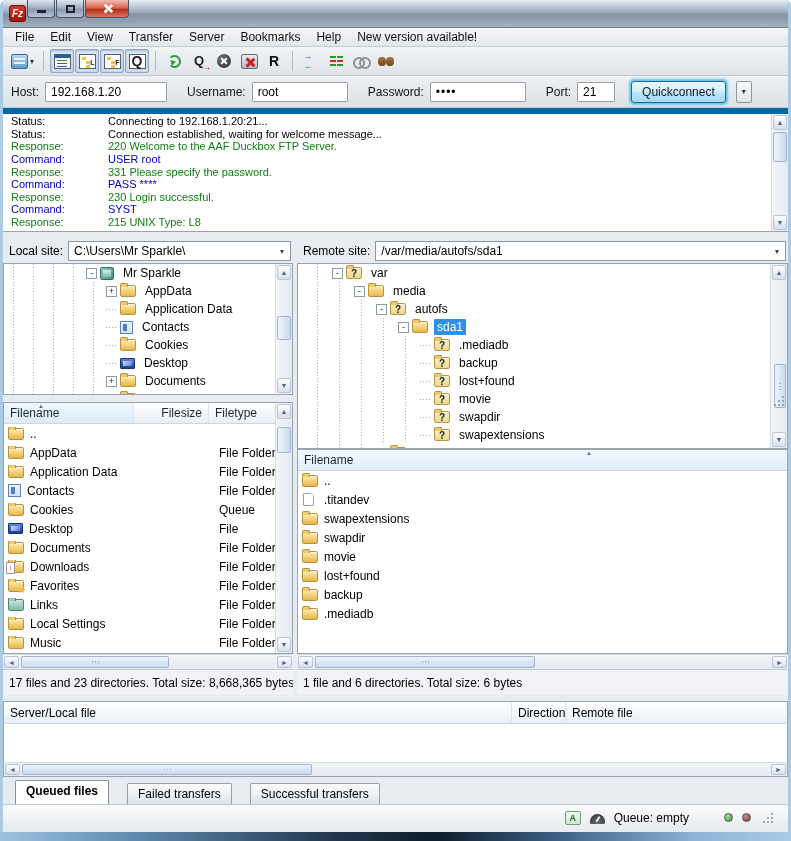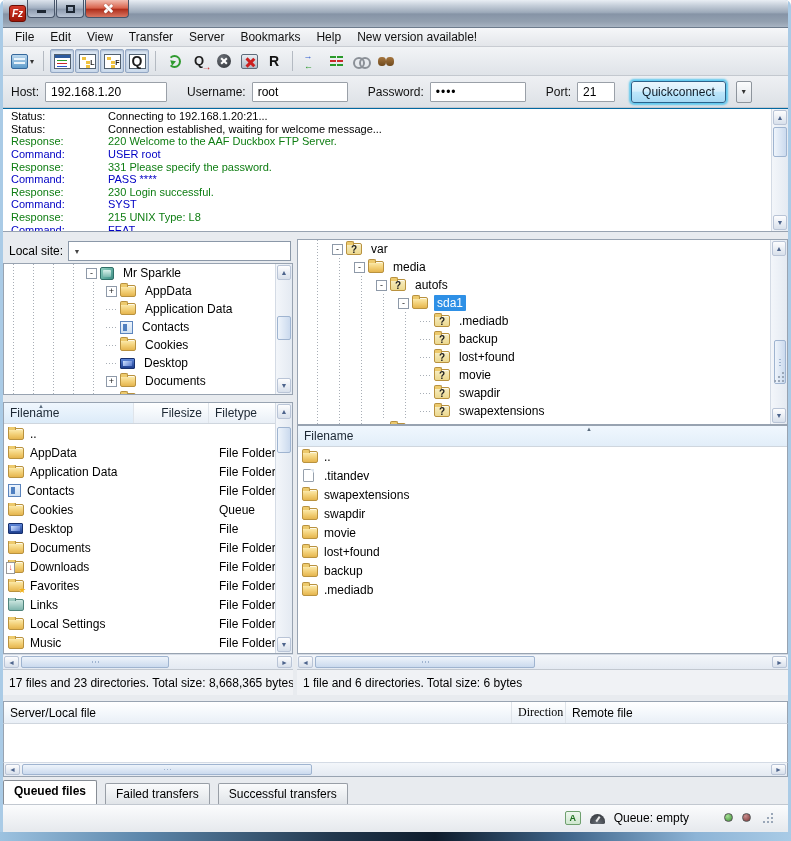--- a/index.html
+++ b/index.html
@@ -76,21 +76,21 @@
     border-bottom:1px solid #c3c8cf;padding-left:8px;font-size:12px;gap:6px;}
   .qlabel{color:#111;white-space:nowrap;}
   .qcinput{height:20px;border:1px solid #9aa0a8;background:#fff;font:12px "Liberation Sans",sans-serif;padding:0 5px;border-radius:1px;}
   .w-host{width:122px;margin-right:14px;} .w-user{width:96px;margin-right:14px;} .w-pass{width:96px;margin-right:14px;letter-spacing:1px;} .w-port{width:38px;margin-right:10px;}
   .qcbtn{height:22px;padding:0 10px;border:1px solid #2c628b;border-radius:3px;font-size:12px;color:#0f1c28;
     background:linear-gradient(180deg,#eaf6fd,#d7effc 45%,#bde6fb 52%,#a6d9f4);box-shadow:0 0 2px 2px #5ec8ee;display:flex;align-items:center;}
   .qcdrop{height:22px;width:16px;border:1px solid #8d949c;border-radius:2px;margin-left:4px;display:flex;align-items:center;justify-content:center;
     background:linear-gradient(180deg,#fbfcfd,#dfe3e8);font-size:7px;color:#333;}
 
   
-  .logpane{height:124px;flex:none;position:relative;background:#fff;border-top:1px solid #0369a1;border-bottom:1px solid #98a3b1;overflow:hidden;}
+  .logpane{height:124px;flex:none;position:relative;background:#fff;border-top:6px solid #0369a1;border-bottom:1px solid #98a3b1;overflow:hidden;}
   .logrows{position:absolute;left:0;top:1px;right:17px;}
   .lrow{display:flex;height:12.6px;align-items:center;font-size:11px;white-space:nowrap;}
   .llbl{width:105px;padding-left:8px;flex:none;}
   .k-status{color:#000;} .k-command{color:#0000c4;} .k-response{color:#0e7d12;}
 
   
   .vsb{position:absolute;top:0;bottom:0;right:0;width:17px;background:linear-gradient(90deg,#f3f6fa,#e4eaf2);border-left:1px solid #d4dbe5;}
   .sbbtn{position:absolute;left:1px;right:1px;height:15px;border:1px solid #b9c4d6;border-radius:2px;
     background:linear-gradient(180deg,#fdfdfe,#d8e0eb);color:#4d648c;font-size:7px;display:flex;align-items:center;justify-content:center;}
   .sbup{top:1px;} .sbdn{bottom:1px;}
@@ -164,25 +164,25 @@
   .ic-desktop{background:linear-gradient(180deg,#5d86d8,#1e3f8f);border:1px solid #17306e;border-radius:1px;width:15px;height:11px;}
   .ic-desktop::after{content:"";position:absolute;inset:2px 2px 2px 2px;background:linear-gradient(135deg,#cfe2ff,#5577cc);}
   .ic-dl::after{content:"↓";position:absolute;left:-3px;top:0px;width:7px;height:10px;background:#fff;border:1px solid #999;color:#d33;font-size:8px;line-height:9px;text-align:center;font-weight:bold;}
   .ic-fav::after{content:"★";position:absolute;right:-3px;bottom:-4px;font-size:9px;color:#f2b21a;text-shadow:0 0 1px #fff;}
   .ic-links{background:linear-gradient(180deg,#cfe8e2,#7fb5ad);border:1px solid #4f847c;border-radius:2px;}
   .ic-links::before{content:"";position:absolute;top:-3px;left:-1px;width:6px;height:3px;background:#9cc8c0;border:1px solid #4f847c;border-bottom:none;}
 
   
   .queuehdr{height:23px;flex:none;display:flex;background:linear-gradient(180deg,#ffffff,#f3f7fb 55%,#e9eff6);
     border:1px solid #98a3b1;border-bottom:1px solid #cfd6de;font-size:12px;}
-  .qh1{width:508px;} .qh2{width:54px;font-family:Liberation Serif, serif;} .qh3{flex:1;border-right:none;}
+  .qh1{width:508px;} .qh2{width:54px;} .qh3{flex:1;border-right:none;}
   .queuebody{height:38px;flex:none;background:#fff;border-left:1px solid #98a3b1;border-right:1px solid #98a3b1;}
   .queuehsb{border-left:1px solid #98a3b1;border-right:1px solid #98a3b1;border-bottom:1px solid #98a3b1;}
 
-  .tabsbar{height:27px;flex:none;display:flex;align-items:flex-end;background:#e8ebef;padding-left:0;gap:8px;}
+  .tabsbar{height:27px;flex:none;display:flex;align-items:flex-end;background:#e8ebef;padding-left:12px;gap:18px;}
   .tab{font-size:12px;padding:3px 10px 4px;border:1px solid #989ea6;border-bottom:none;border-radius:2px 2px 0 0;
     background:linear-gradient(180deg,#fafbfc,#e0e4e8);height:21px;white-space:nowrap;}
   .tab.active{background:#fff;font-weight:bold;height:24px;border-color:#878d95;}
 
   .statusbar{height:26px;flex:none;display:flex;align-items:center;justify-content:flex-end;gap:9px;
     background:linear-gradient(180deg,#fbfcfd,#e7eaee);border-top:1px solid #c2c8d0;padding:0 14px;font-size:12px;}
   .si-type{position:relative;width:16px;height:14px;background:linear-gradient(180deg,#eef7ee,#cfe7cf);border:1px solid #6fa06f;border-radius:2px;
     font-size:9px;font-weight:bold;color:#1d6f1d;display:flex;align-items:center;justify-content:center;}
   .si-speed{width:15px;height:10px;background:radial-gradient(circle at 50% 100%,#6a7078,#2e3136);border-radius:8px 8px 2px 2px;position:relative;margin-top:3px;}
   .si-speed::after{content:"";position:absolute;left:7px;top:2px;width:1.5px;height:6px;background:#e8e8e8;transform:rotate(35deg);}
@@ -345,20 +345,21 @@
     </div>
 
     <div class="hsplit"></div>
 
     <div class="panes">
 
       <div class="pane pane-left">
         <div class="sitebar">
           <span class="sitelabel">Local site:</span>
           <div class="combo">
+            <span class="val">C:\Users\Mr Sparkle\</span>
             <span class="drop">▼</span>
           </div>
         </div>
         <div class="treewrap tw-local">
           <div class="treerows">
               <div class="trow" style="padding-left: 2px;">
                 <span class="tguide" style="width: 20px;"></span>
                 <span class="tguide" style="width: 20px;"></span>
                 <span class="tguide" style="width: 20px;"></span>
                 <span class="tguide" style="width: 20px;"></span>
@@ -561,20 +562,27 @@
           <div class="hbtn hleft">◄</div>
           <div class="hthumb" style="left:18px;width:148px;"></div>
           <div class="hbtn hright">►</div>
         </div>
         <div class="pstatus">17 files and 23 directories. Total size: 8,668,365 bytes</div>
       </div>
 
       <div class="vsplit"></div>
 
       <div class="pane pane-right remote">
+        <div class="sitebar">
+          <span class="sitelabel">Remote site:</span>
+          <div class="combo">
+            <span class="val">/var/media/autofs/sda1</span>
+            <span class="drop">▼</span>
+          </div>
+        </div>
         <div class="treewrap tw-remote">
           <div class="treerows">
               <div class="trow" style="padding-left: 12px;">
                 <span class="tguide" style="width: 22px;"></span>
                 <span class="exp">-</span>
                 <span class="ic ic-folder ic-q"></span>
                 <span class="tlabel">var</span>
               </div>
               <div class="trow" style="padding-left: 12px;">
                 <span class="tguide" style="width: 22px;"></span>

